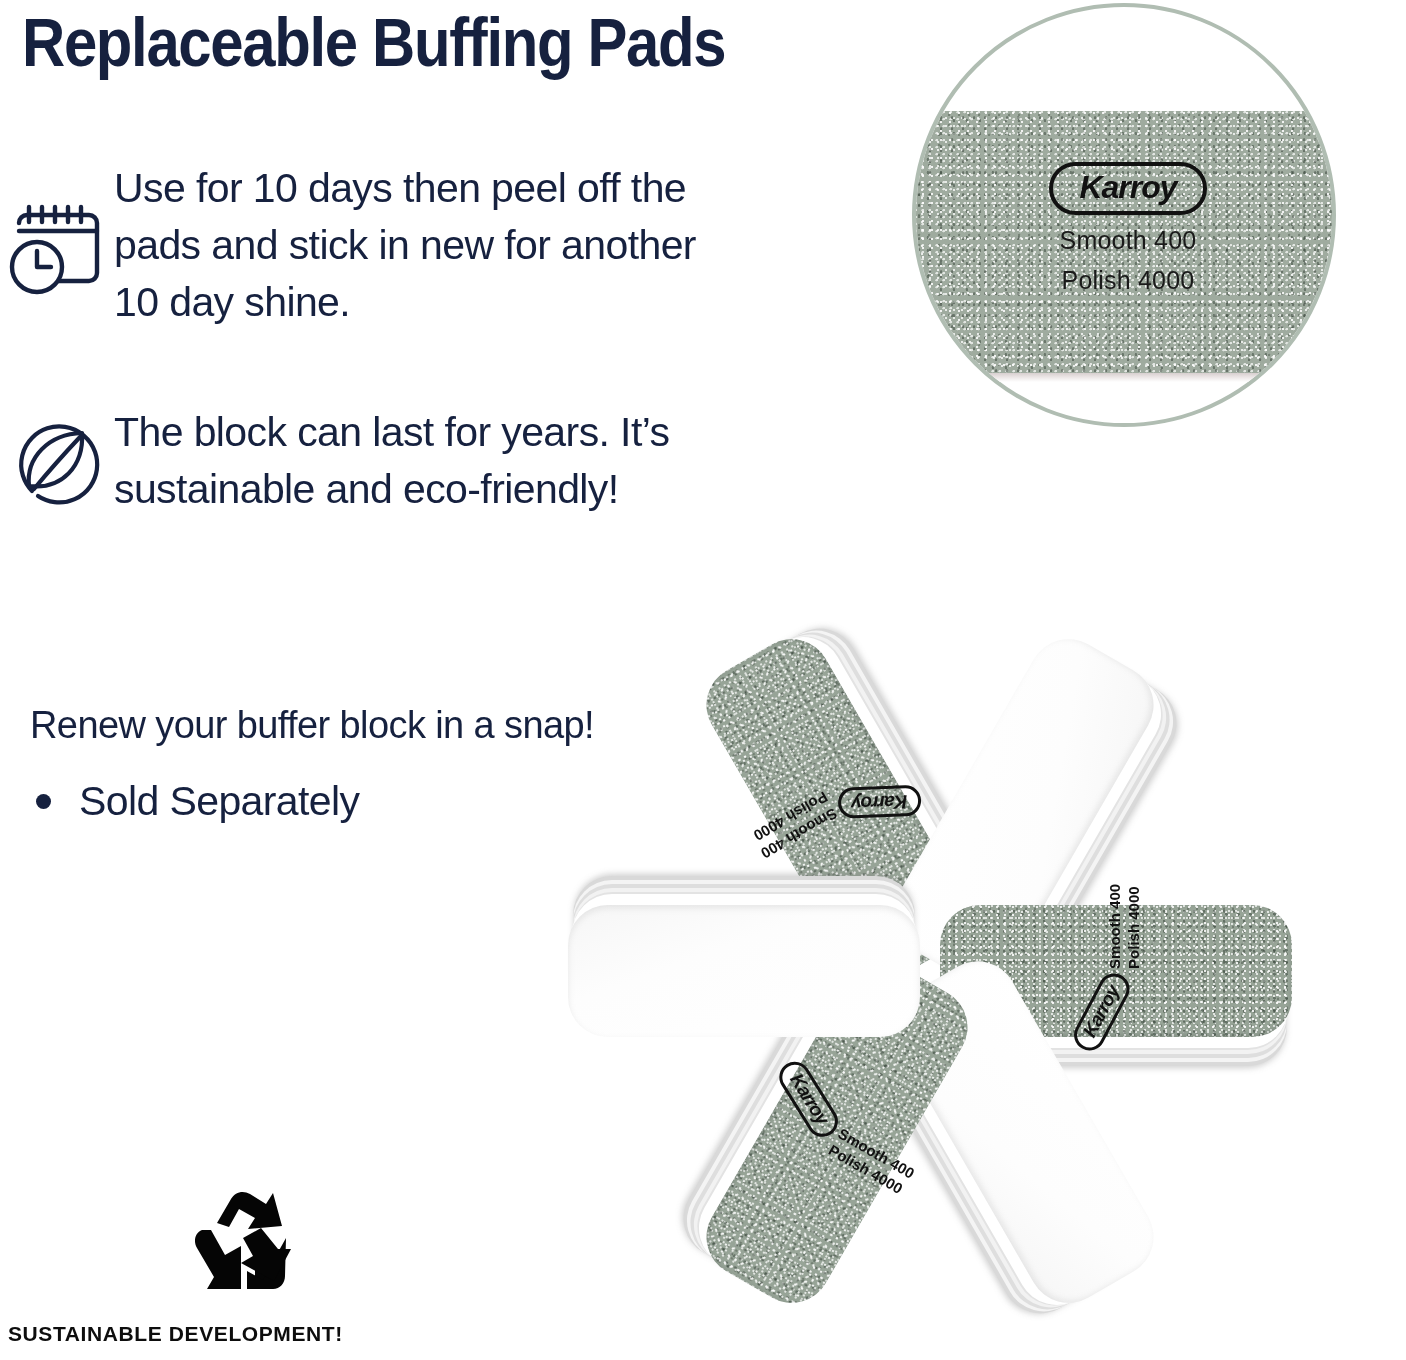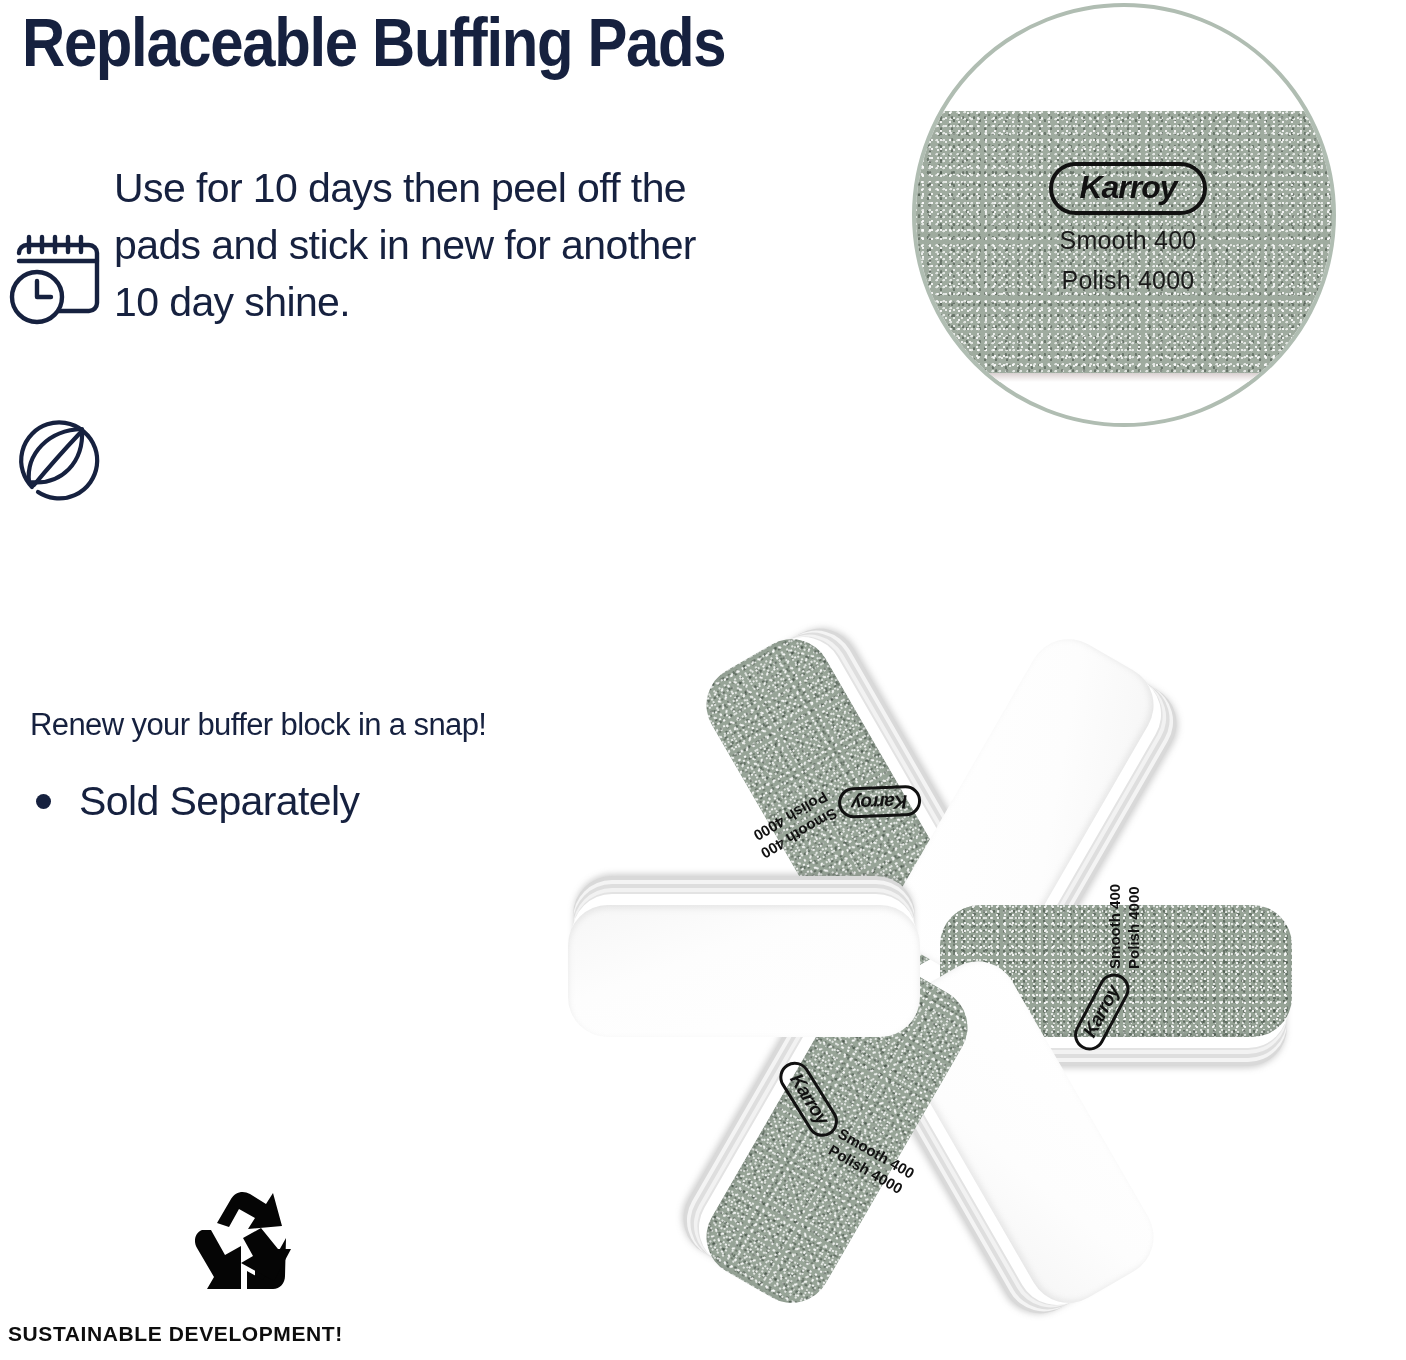--- a/index.html
+++ b/index.html
@@ -31,21 +31,21 @@
     color: #16213f;
     transform: scaleX(0.88);
     transform-origin: left top;
     white-space: nowrap;
   }
 
   
   .feature {
     position: absolute;
     display: flex;
-    align-items: flex-end;
+    align-items: center;
   }
   .feature-icon {
     width: 112px;
     flex: 0 0 112px;
     display: flex;
     justify-content: center;
     align-items: flex-start;
     padding-top: 6px;
   }
   .feature-text {
@@ -58,21 +58,21 @@
   }
 
   #feature-1 { left: 2px; top: 160px; }
   #feature-2 { left: 2px; top: 404px; }
 
   
   #renew-heading {
     position: absolute;
     left: 30px;
     top: 700px;
-    font-size: 31px;
+    font-size: 38px;
     line-height: 50px;
     color: #16213f;
     letter-spacing: -0.6px;
     white-space: nowrap;
   }
   #bullet-list {
     position: absolute;
     left: 36px;
     top: 775px;
     margin: 0;
@@ -301,20 +301,21 @@
   <div class="feature" id="feature-2">
     <div class="feature-icon">
       <svg width="100" height="100" viewBox="0 0 100 100" aria-hidden="true">
         <g fill="none" stroke="#16213f" stroke-width="4.2" stroke-linecap="round" stroke-linejoin="round">
           <path d="M24 77 A38 38 0 1 1 30 82"></path>
           <path d="M21 72 C 18 44, 40 20, 74 19 C 76 52, 54 76, 21 72 Z"></path>
           <path d="M26 75 C 40 58, 56 40, 72 23"></path>
         </g>
       </svg>
     </div>
+    <div class="feature-text">The block can last for years. It’s sustainable and eco-friendly!</div>
   </div>
 
   <div id="renew-heading">Renew your buffer block in a snap!</div>
 
   <ul id="bullet-list">
     <li>
       <span class="bullet-dot"></span>
       <span>Sold Separately</span>
     </li>
   </ul>

